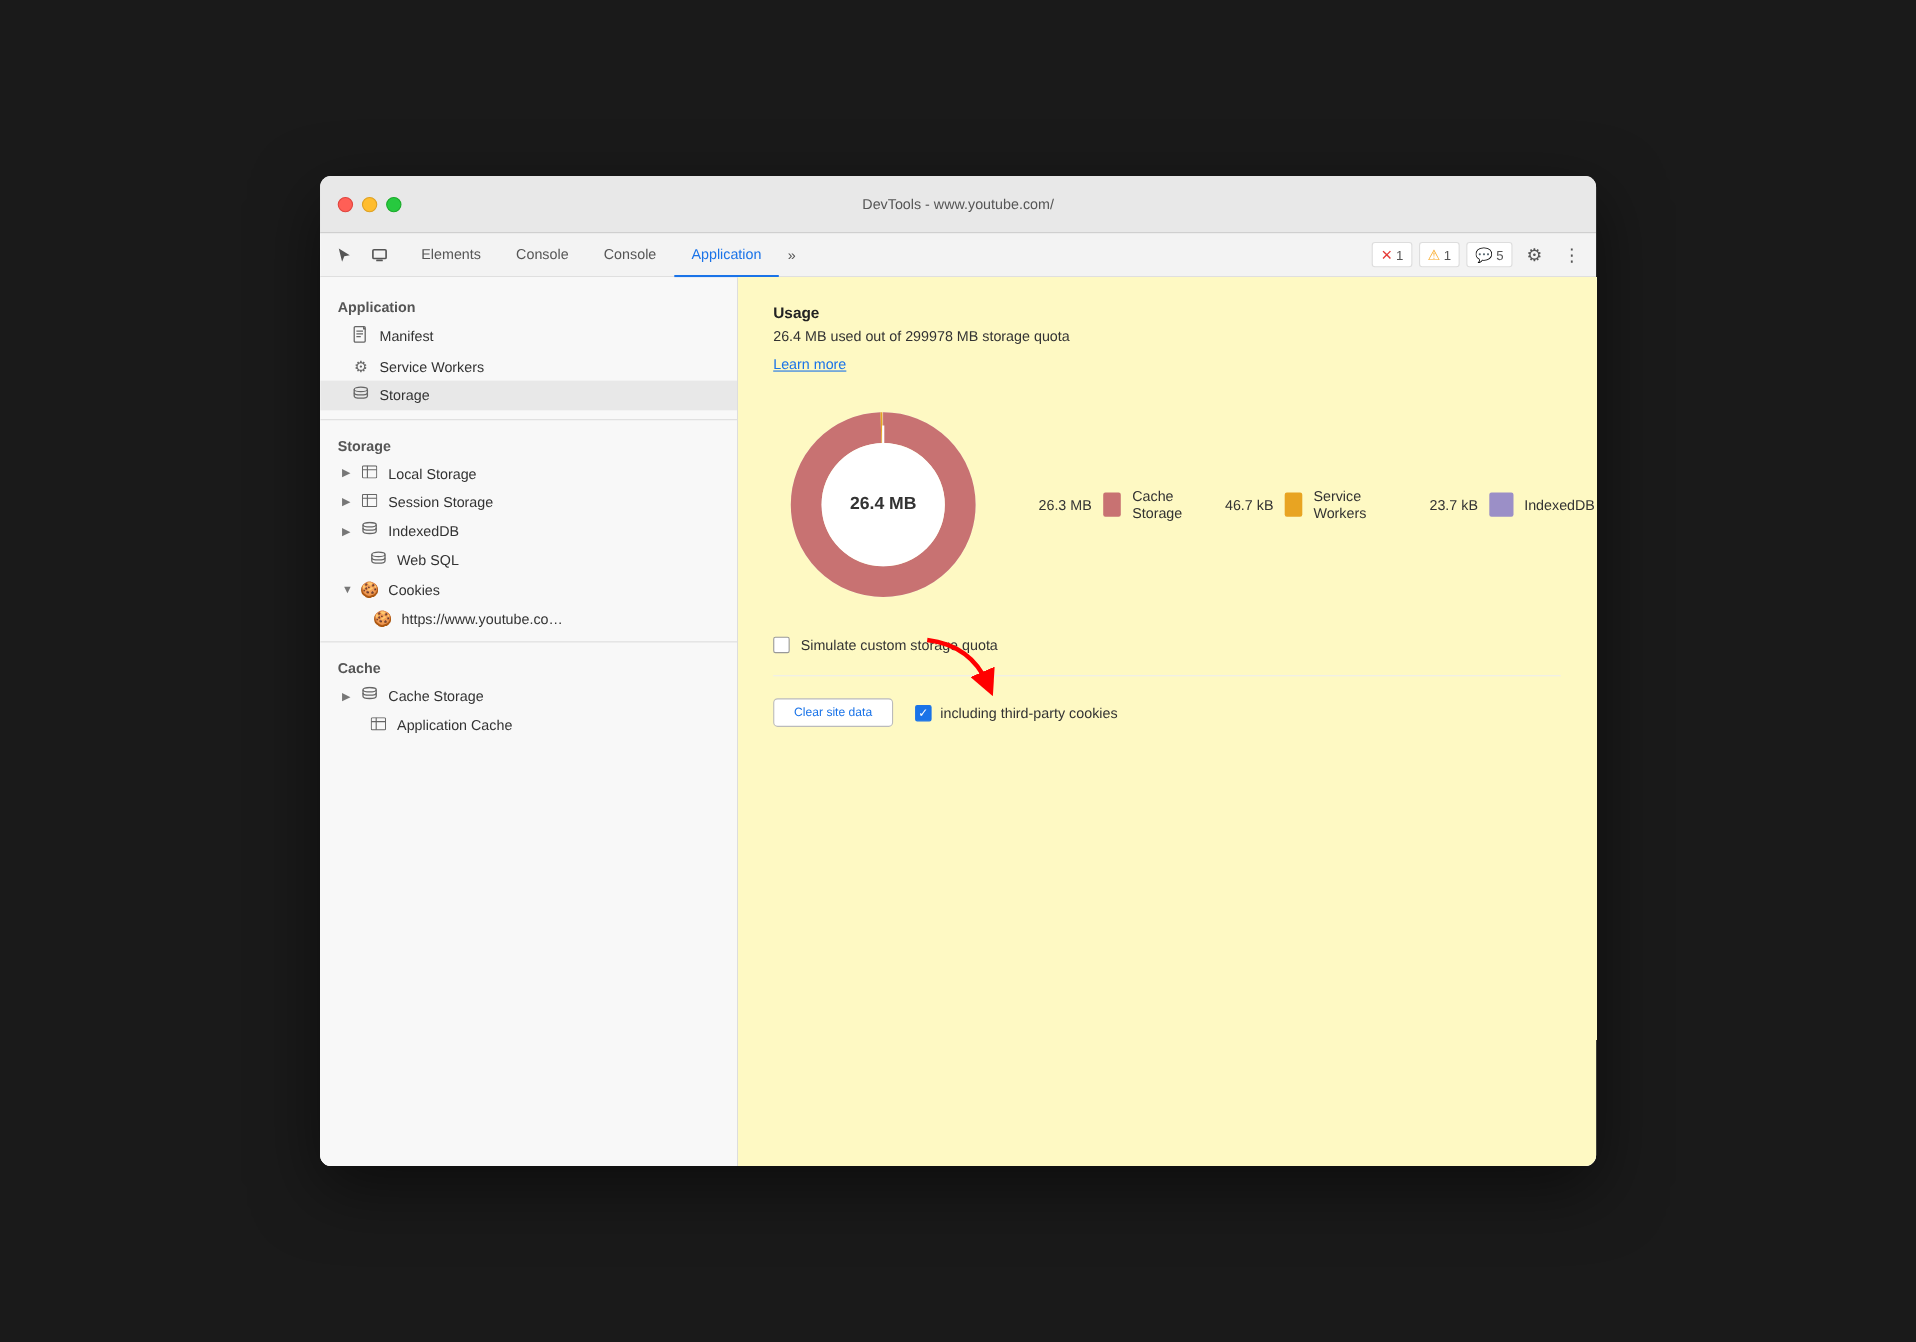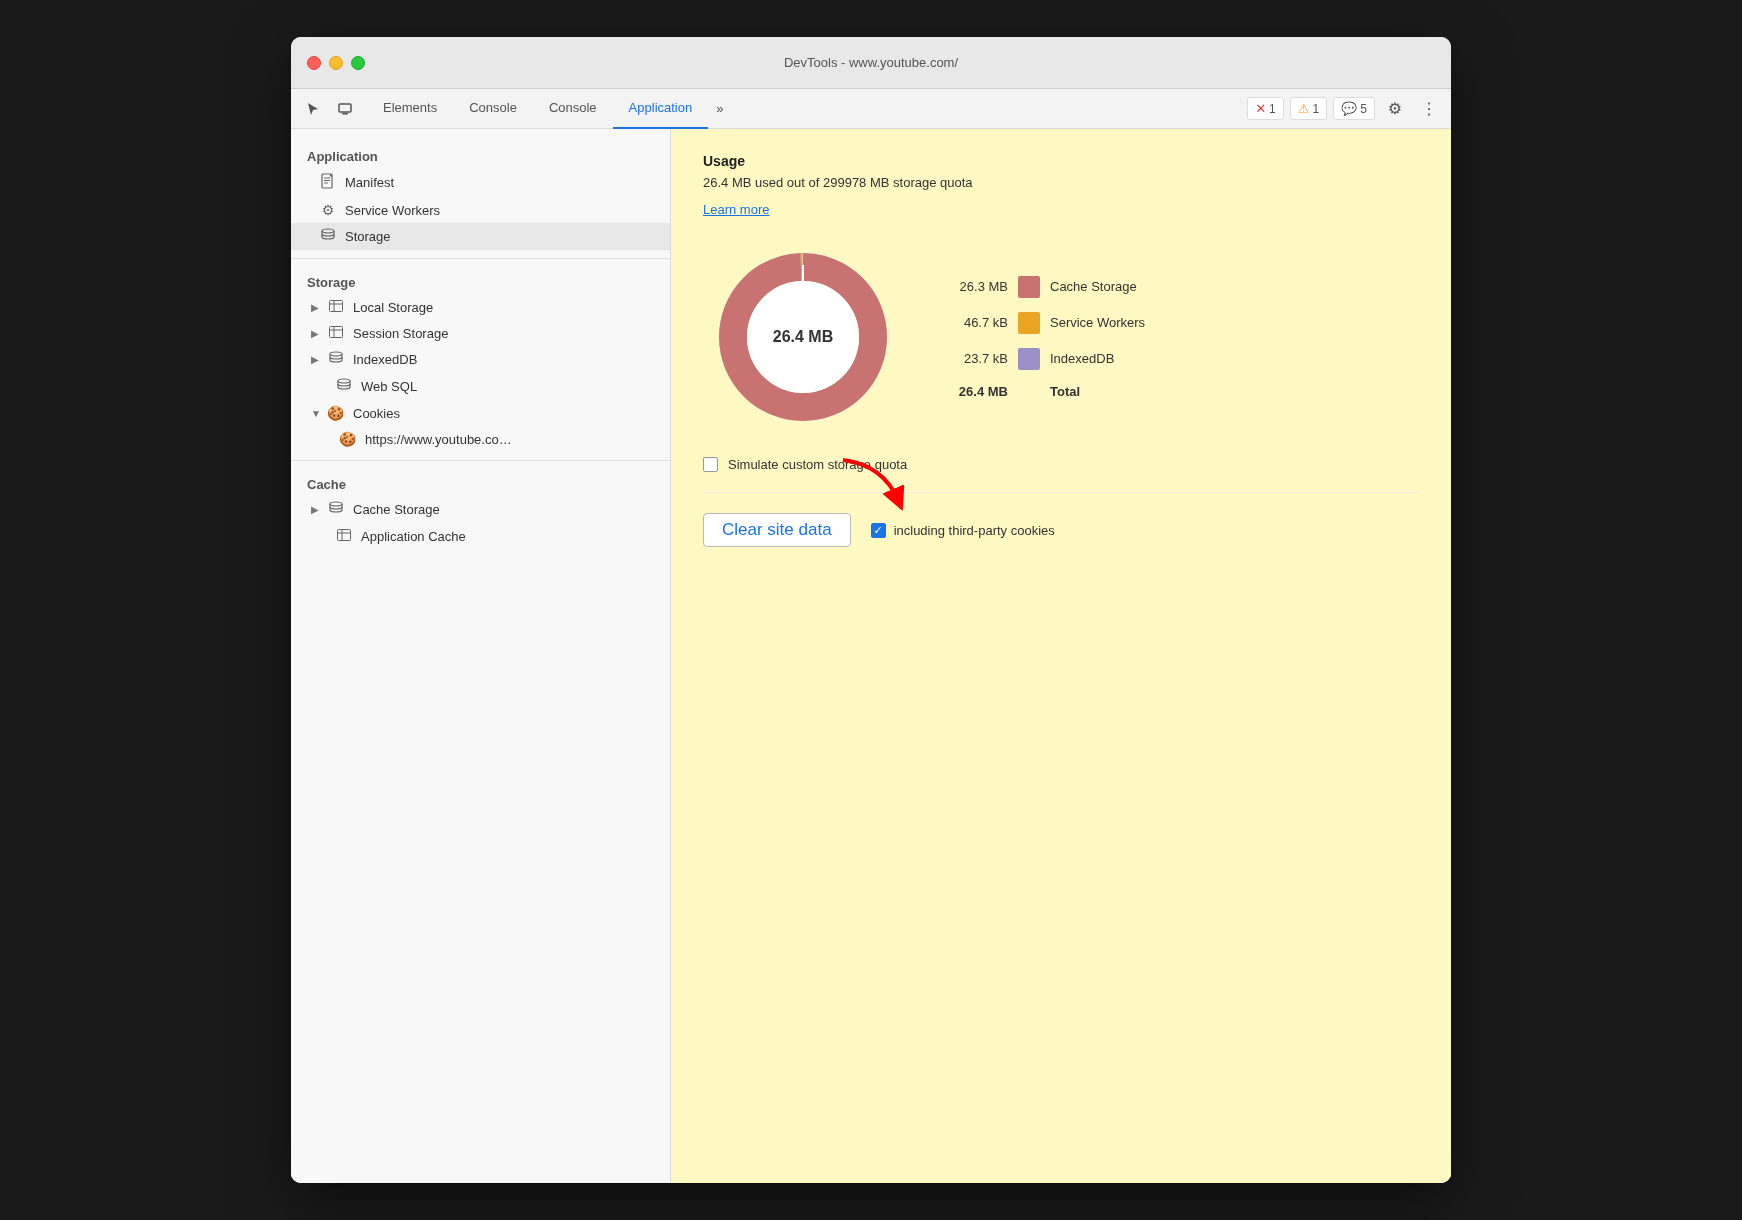--- a/index.html
+++ b/index.html
@@ -6,21 +6,21 @@
     body {
       background: #1a1a1a;
       display: flex;
       justify-content: center;
       align-items: center;
       min-height: 100vh;
       font-family: -apple-system, BlinkMacSystemFont, 'Helvetica Neue', Arial, sans-serif;
     }
     .window {
       width: 1160px;
-      height: 1146px;
+      height: 900px;
       background: #f5f5f5;
       border-radius: 10px;
       box-shadow: 0 20px 60px rgba(0,0,0,0.5);
       display: flex;
       flex-direction: column;
       overflow: hidden;
     }
     .titlebar {
       background: #e8e8e8;
       height: 52px;
@@ -248,22 +248,23 @@
       top: 50%;
       left: 50%;
       transform: translate(-50%, -50%);
       font-size: 16px;
       font-weight: 700;
       color: #333;
       text-align: center;
     }
     .legend {
       display: flex;
-      flex-direction: column;
+      flex-direction: row;
       gap: 14px;
+      align-items: center;
     }
     .legend-row {
       display: flex;
       align-items: center;
       gap: 10px;
     }
     .legend-value {
       font-size: 13px;
       color: #333;
       width: 65px;
@@ -328,21 +329,21 @@
       display: flex;
       align-items: center;
       gap: 20px;
       position: relative;
     }
     .clear-btn {
       padding: 6px 18px;
       border: 1px solid #bbb;
       border-radius: 4px;
       background: #fff;
-      font-size: 17px;
+      font-size: 11px;
       color: #1a73e8;
       cursor: pointer;
       font-weight: 500;
     }
     .third-party-row {
       display: flex;
       align-items: center;
       gap: 8px;
     }
     

